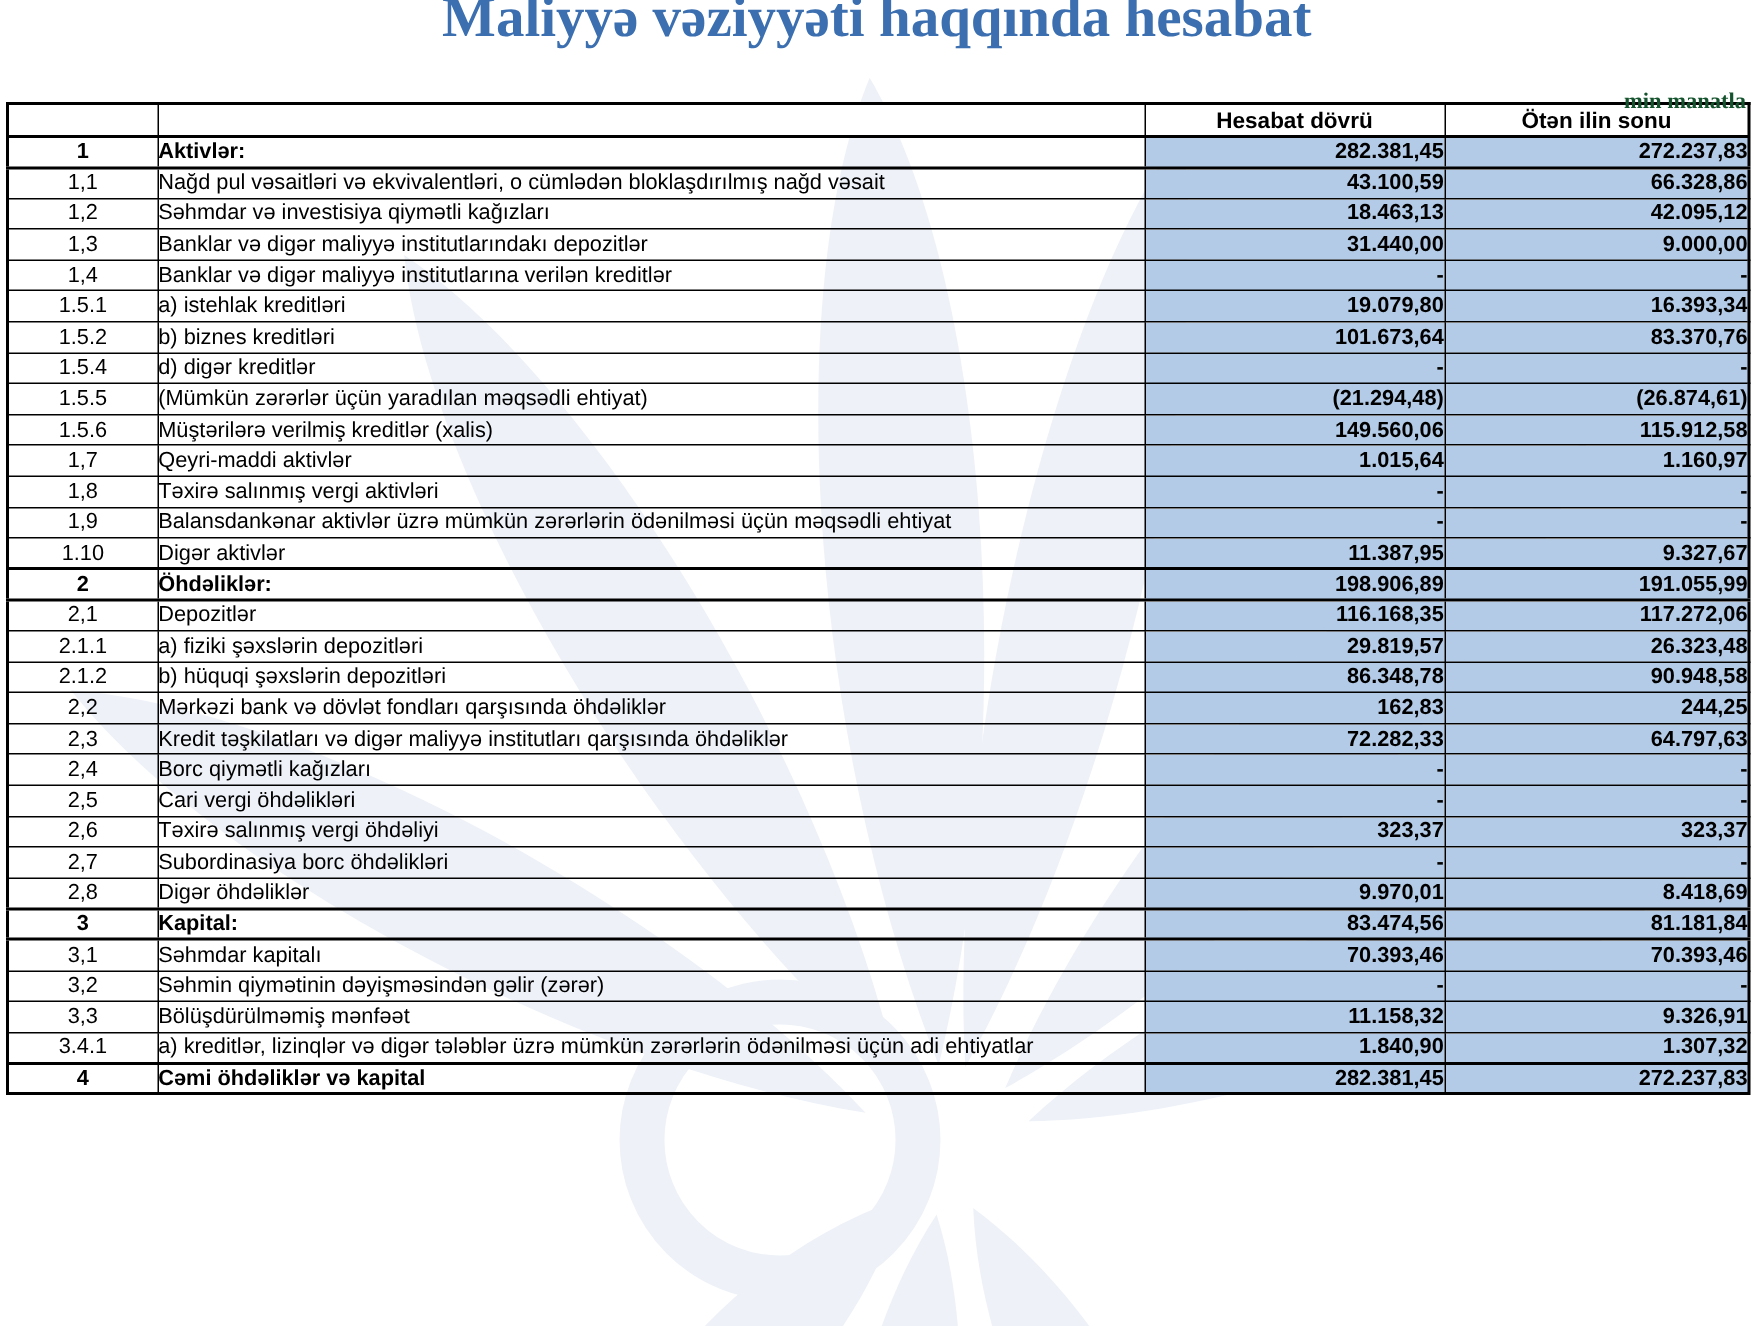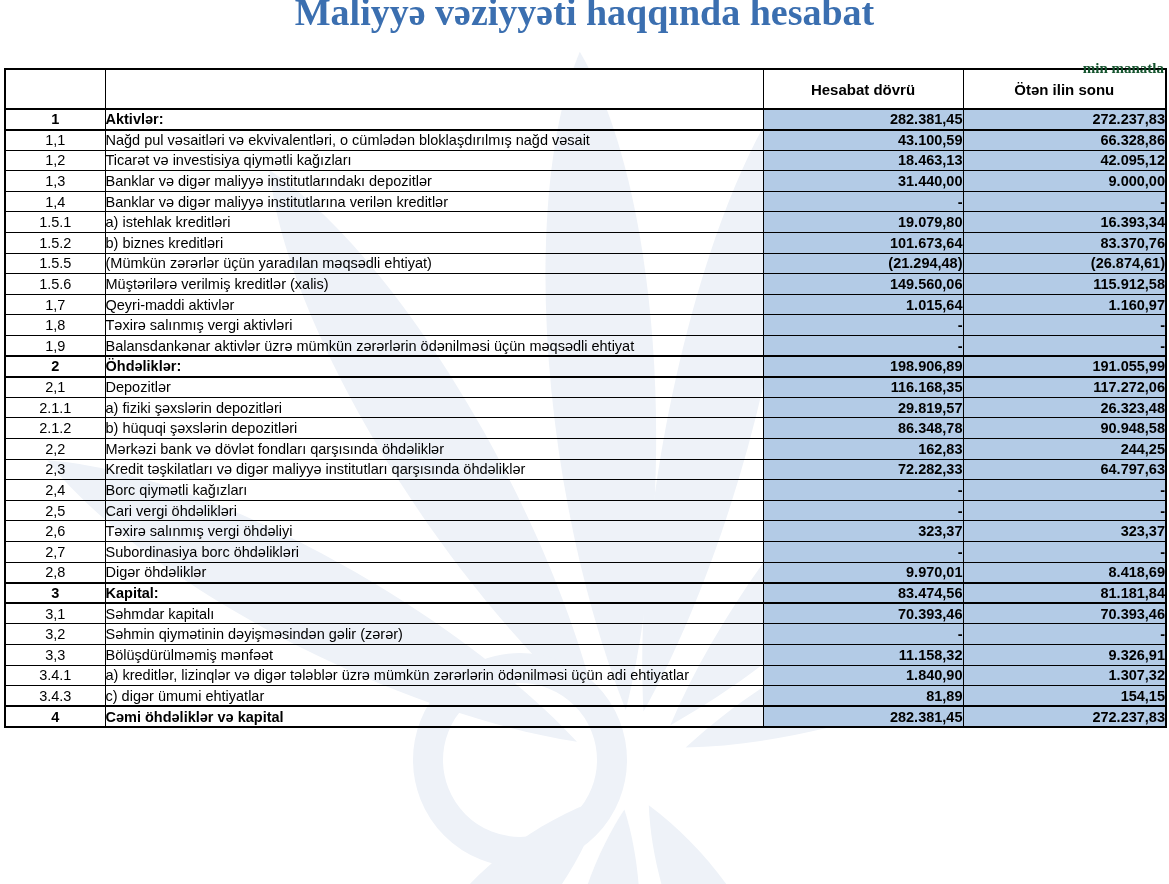--- a/index.html
+++ b/index.html
@@ -36,21 +36,21 @@
     table-layout: fixed;
     z-index: 1;
   }
   table.balance th, table.balance td {
     border: 1px solid #000;
     overflow: hidden;
     white-space: nowrap;
   }
   table.balance { border: 2px solid #000; }
   table.balance th {
-    height: 40px;
+    height: 22px;
     background: #ffffff;
     font-size: 15px; font-weight: bold;
     text-align: center; padding: 0 2px;
   }
   table.balance td {
     height: 20.6px;
     font-size: 14.5px;
     padding: 0;
     color: #000;
   }
@@ -131,21 +131,21 @@
         <td class="c-val">272.237,83</td>
       </tr>
       <tr>
         <td class="c-no">1,1</td>
         <td class="c-label">Nağd pul vəsaitləri və  ekvivalentləri, o cümlədən bloklaşdırılmış nağd vəsait</td>
         <td class="c-val">43.100,59</td>
         <td class="c-val">66.328,86</td>
       </tr>
       <tr>
         <td class="c-no">1,2</td>
-        <td class="c-label">Ticarət və investisiya qiymətli kağızları</td>
+        <td class="c-label">Səhmdar və investisiya qiymətli kağızları</td>
         <td class="c-val">18.463,13</td>
         <td class="c-val">42.095,12</td>
       </tr>
       <tr>
         <td class="c-no">1,3</td>
         <td class="c-label">Banklar və digər maliyyə institutlarındakı depozitlər</td>
         <td class="c-val">31.440,00</td>
         <td class="c-val">9.000,00</td>
       </tr>
       <tr>
@@ -160,20 +160,26 @@
         <td class="c-val">19.079,80</td>
         <td class="c-val">16.393,34</td>
       </tr>
       <tr>
         <td class="c-no">1.5.2</td>
         <td class="c-label">b) biznes kreditləri</td>
         <td class="c-val">101.673,64</td>
         <td class="c-val">83.370,76</td>
       </tr>
       <tr>
+        <td class="c-no">1.5.4</td>
+        <td class="c-label">d) digər kreditlər</td>
+        <td class="c-val">-</td>
+        <td class="c-val">-</td>
+      </tr>
+      <tr>
         <td class="c-no">1.5.5</td>
         <td class="c-label">(Mümkün zərərlər üçün yaradılan məqsədli ehtiyat)</td>
         <td class="c-val">(21.294,48)</td>
         <td class="c-val">(26.874,61)</td>
       </tr>
       <tr>
         <td class="c-no">1.5.6</td>
         <td class="c-label">Müştərilərə verilmiş kreditlər (xalis)</td>
         <td class="c-val">149.560,06</td>
         <td class="c-val">115.912,58</td>
@@ -188,20 +194,26 @@
         <td class="c-no">1,8</td>
         <td class="c-label">Təxirə salınmış vergi aktivləri</td>
         <td class="c-val">-</td>
         <td class="c-val">-</td>
       </tr>
       <tr>
         <td class="c-no">1,9</td>
         <td class="c-label">Balansdankənar aktivlər üzrə mümkün zərərlərin ödənilməsi üçün məqsədli ehtiyat</td>
         <td class="c-val">-</td>
         <td class="c-val">-</td>
+      </tr>
+      <tr>
+        <td class="c-no">1.10</td>
+        <td class="c-label">Digər aktivlər</td>
+        <td class="c-val">11.387,95</td>
+        <td class="c-val">9.327,67</td>
       </tr>
       <tr class="section">
         <td class="c-no">2</td>
         <td class="c-label">Öhdəliklər:</td>
         <td class="c-val">198.906,89</td>
         <td class="c-val">191.055,99</td>
       </tr>
       <tr>
         <td class="c-no">2,1</td>
         <td class="c-label">Depozitlər</td>
@@ -285,26 +297,20 @@
         <td class="c-label">Bölüşdürülməmiş mənfəət</td>
         <td class="c-val">11.158,32</td>
         <td class="c-val">9.326,91</td>
       </tr>
       <tr>
         <td class="c-no">3.4.1</td>
         <td class="c-label">a) kreditlər, lizinqlər və digər tələblər üzrə mümkün zərərlərin ödənilməsi üçün adi ehtiyatlar</td>
         <td class="c-val">1.840,90</td>
         <td class="c-val">1.307,32</td>
       </tr>
-      <tr>
-        <td class="c-no">3.4.3</td>
-        <td class="c-label">c) digər ümumi ehtiyatlar</td>
-        <td class="c-val">81,89</td>
-        <td class="c-val">154,15</td>
-      </tr>
       <tr class="section">
         <td class="c-no">4</td>
         <td class="c-label">Cəmi öhdəliklər və kapital</td>
         <td class="c-val">282.381,45</td>
         <td class="c-val">272.237,83</td>
       </tr>
     </tbody>
 </table>
 
 </body></html>

